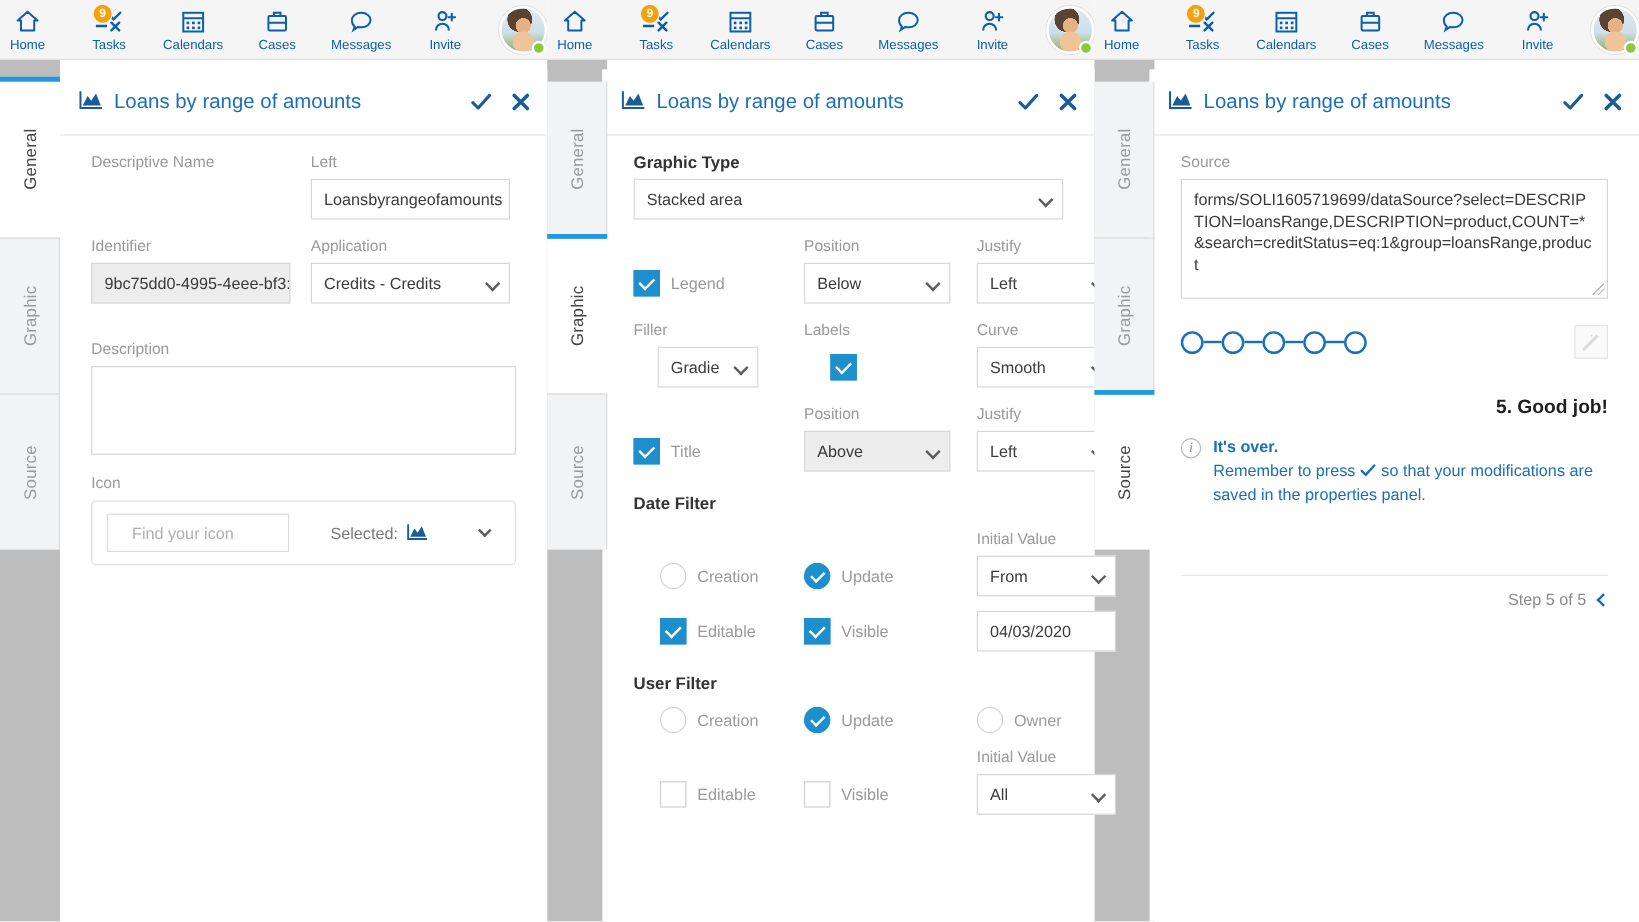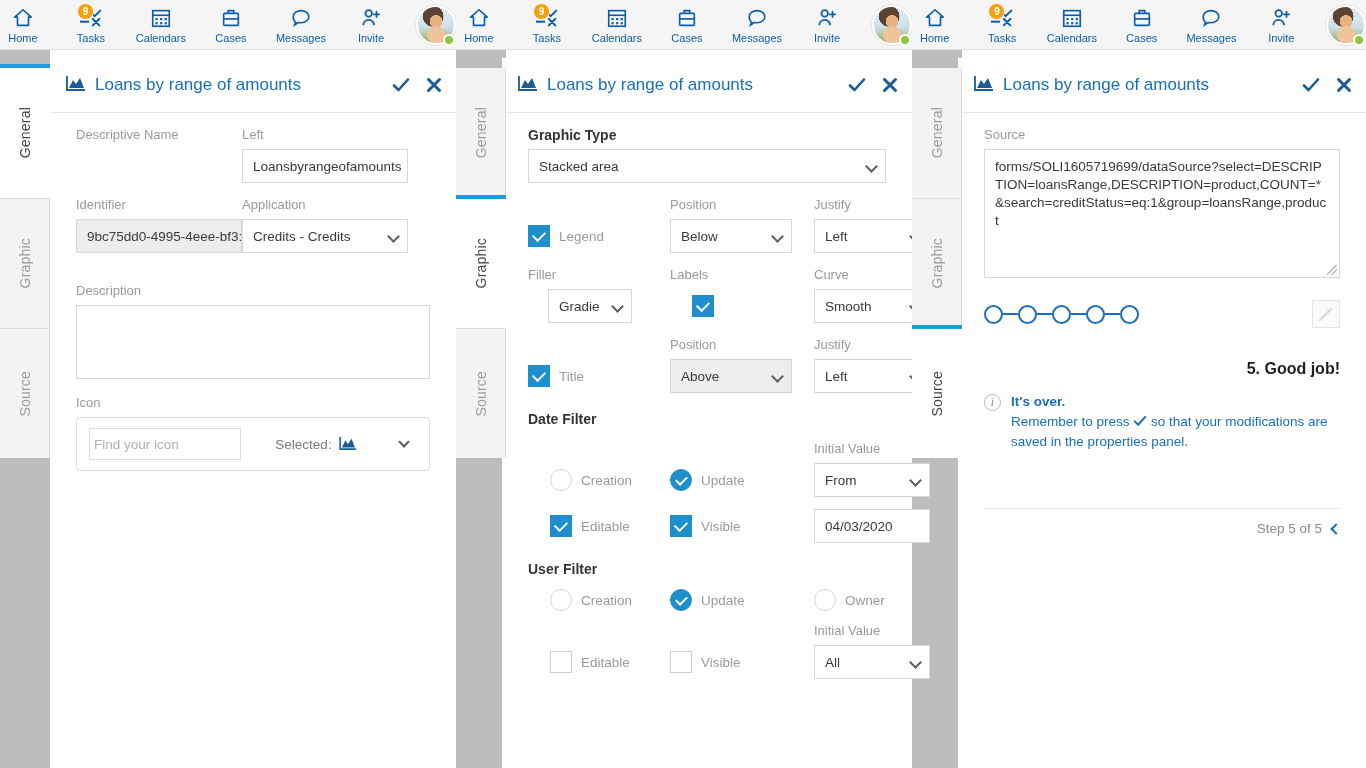--- a/index.html
+++ b/index.html
@@ -91,21 +91,21 @@
     font-size: 14px; color:#9a9a9a; letter-spacing:0.2px;
   }
   .vtab.active { background:#ffffff; border-right:1px solid #ffffff; }
   .vtab.active span { color:#444; }
   .vtab.active::before {
     content:""; position:absolute; left:0; right:-1px; top:-4px; height:4px; background:#1e9ae0;
   }
 
   
   .body { padding: 14px 26px 0 26px; }
-  .row2 { display:flex; }
+  .row2 { display:flex; gap: 17px; }
   .fld { display:flex; flex-direction:column; }
   .lbl { font-size: 13px; color:#9a9a9a; margin-bottom: 6px; line-height:16px; }
   .lbl.dark { color:#333; font-weight:bold; font-size:14px; }
   .inp {
     height: 34px; border:1px solid #d7d7d7; background:#fff;
     font-size:13.5px; color:#3a3a3a; padding: 0 10px; width:100%;
     display:flex; align-items:center; overflow:hidden; white-space:nowrap;
   }
   .inp.ro { background:#ededed; }
   .sel {
@@ -125,21 +125,21 @@
     position:relative; overflow:hidden; word-break:break-all;
   }
   .ta-grip { position:absolute; right:2px; bottom:2px; width:10px; height:10px;
              background:
                linear-gradient(135deg, transparent 44%, #bdbdbd 45%, #bdbdbd 52%, transparent 53%),
                linear-gradient(135deg, transparent 68%, #bdbdbd 69%, #bdbdbd 76%, transparent 77%); }
 
   .icon-box { border:1px solid #dcdcdc; border-radius:4px; height:54px; display:flex; align-items:center;
               padding: 0 12px; gap: 0; }
   .icon-find { width: 152px; height:32px; border:1px solid #dcdcdc; background:#fff;
-               font-size:13.5px; color:#b0b0b0; display:flex; align-items:center; padding:0 4px; }
+               font-size:13.5px; color:#b0b0b0; display:flex; align-items:center; padding:0 20px; }
   .icon-sel { flex:1; display:flex; align-items:center; justify-content:center; gap:7px;
               font-size:13.5px; color:#7a7a7a; }
   .icon-caret { width:26px; display:flex; align-items:center; justify-content:center; }
   .caret-dn { width:8px; height:8px; border-right:2px solid #5c5c5c; border-bottom:2px solid #5c5c5c;
               transform: rotate(45deg); margin-top:-4px; }
 
   
   .chk { width:22px; height:22px; border:1px solid #cfcfcf; background:#fff;
          display:inline-flex; align-items:center; justify-content:center; flex: 0 0 auto; cursor:pointer; }
   .chk.on { background:#1e8fcc; border-color:#1e8fcc; }
@@ -663,21 +663,21 @@
               <path d="M2.5 2.5 L13.5 13.5 M13.5 2.5 L2.5 13.5" stroke="#1a5c96" stroke-width="3" stroke-linecap="round"></path>
             </svg>
         </span>
       </div>
     </div>
     <div class="panel-sep"></div>
 
     <div class="body">
       <div class="fld">
         <div class="lbl">Source</div>
-        <div class="ta" style="height:129px">
+        <div class="ta" style="height:100px">
           <span>forms/SOLI1605719699/dataSource?select=DESCRIPTION=loansRange,DESCRIPTION=product,COUNT=*&amp;search=creditStatus=eq:1&amp;group=loansRange,product</span>
           <span class="ta-grip"></span>
         </div>
       </div>
 
       <div style="display:flex; align-items:center;">
         <div class="stepper" style="flex:1; max-width:260px;">
           <span class="stepdot"></span>
           <span class="stepline"></span>
           <span class="stepdot"></span>

